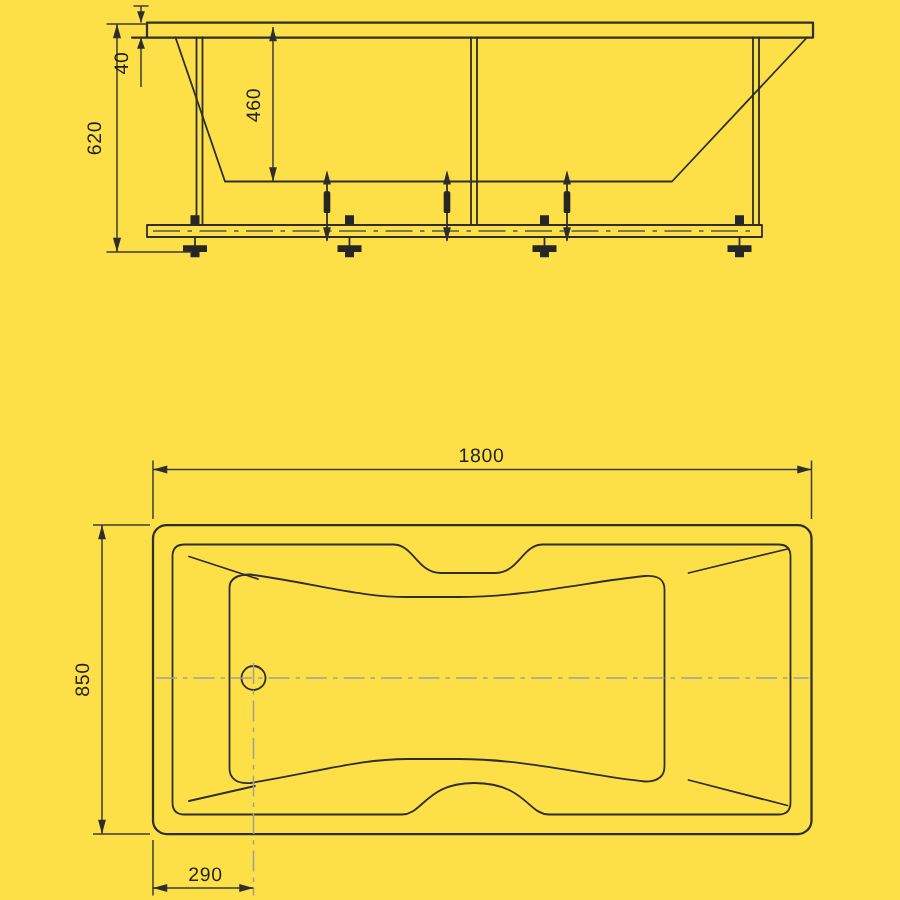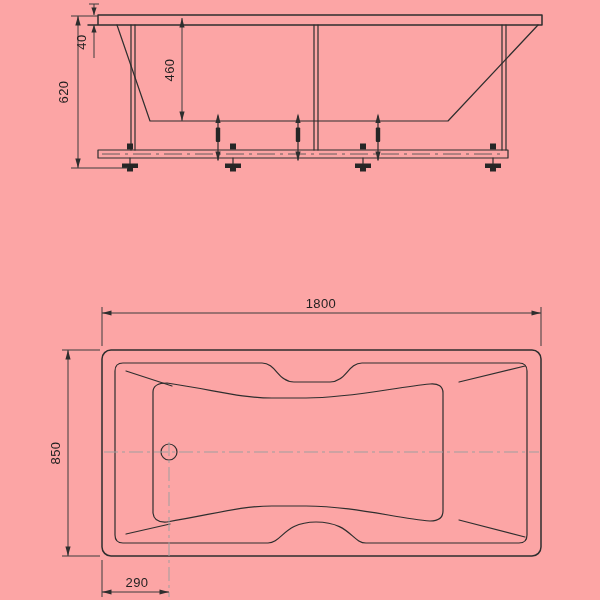--- a/index.html
+++ b/index.html
@@ -1,16 +1,16 @@
 <!DOCTYPE html>
 <html><head>
 <meta charset="utf-8">
 <style>
   html,body{margin:0;padding:0;background:#ffffff;}
-  .canvas{position:relative;width:600px;height:600px;background:#fca5a5;overflow:hidden;
+  .canvas{position:relative;width:600px;height:600px;background:#fde047;overflow:hidden;
           font-family:"Liberation Sans", sans-serif;}
   svg{display:block;}
   .ln   {fill:none;stroke:#2e2e2e;stroke-width:1.5;stroke-linecap:round;stroke-linejoin:round;}
   .lnth {fill:none;stroke:#2e2e2e;stroke-width:1.2;stroke-linecap:round;stroke-linejoin:round;}
   .dim  {fill:none;stroke:#3c3c3c;stroke-width:1;}
   .arr  {fill:#2e2e2e;stroke:none;}
   .hw   {fill:#262626;stroke:none;}
   .cl   {fill:none;stroke:#9f9f9f;stroke-width:1;stroke-dasharray:14 4 3 4;}
   .raildash{fill:none;stroke:#555;stroke-width:.9;stroke-dasharray:18 5 3 5;}
   .txt  {font-family:"Liberation Sans", sans-serif;font-size:13px;fill:#1f1f1f;letter-spacing:.4px;}

